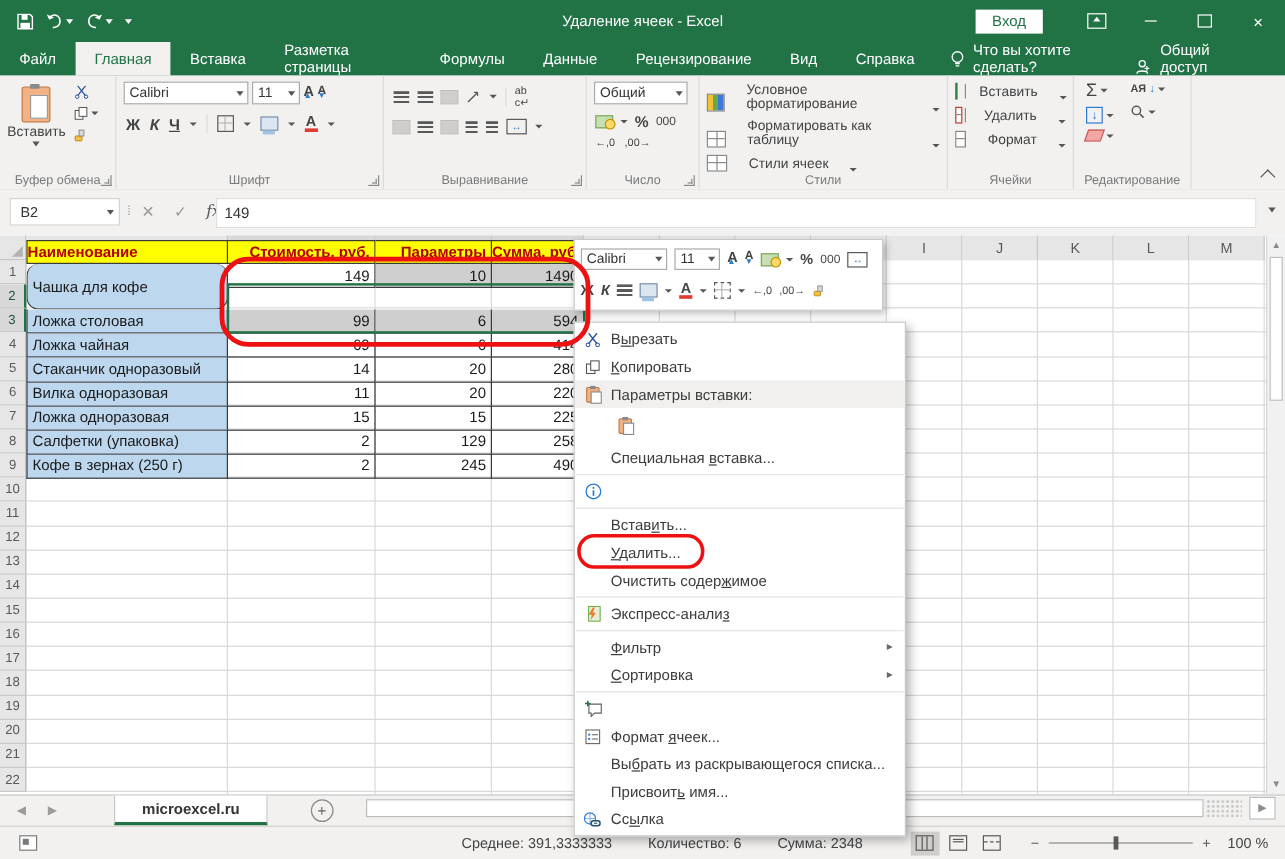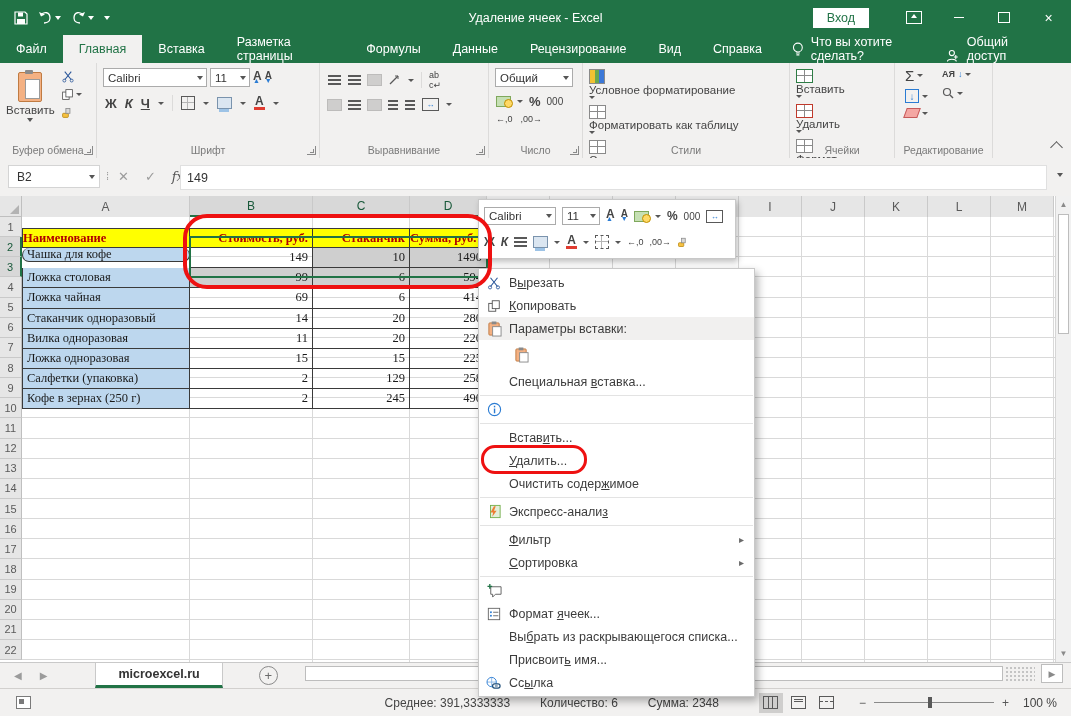--- a/index.html
+++ b/index.html
@@ -55,21 +55,21 @@
   .bucket-icon::after{content:"";position:absolute;left:1px;bottom:-4px;width:10px;height:3px;background:#9dc3e6;}
   .fontcolor-icon{font-size:12px;font-weight:bold;color:#444;line-height:11px;border-bottom:3px solid #e03c31;padding:0 1px;}
   .border-icon{width:12px;height:12px;border:1px solid #595959;position:relative;}
   .border-icon::before{content:"";position:absolute;left:5px;top:0;bottom:0;border-left:1px solid #b5b5b5;}
   .border-icon::after{content:"";position:absolute;top:5px;left:0;right:0;border-top:1px solid #b5b5b5;}
   .merge-icon{width:15px;height:11px;border:1px solid #595959;display:flex;align-items:center;justify-content:center;font-size:8px;color:#2b7cd3;}
   .small-txt{font-size:9px;color:#444;}
   .sigma{font-size:15px;color:#444;}
   .eraser-icon{width:12px;height:8px;background:#f4a7a3;border:1px solid #c55a5a;transform:skewX(-20deg);}
   .filldown-icon{width:12px;height:12px;border:1px solid #2b7cd3;display:flex;align-items:center;justify-content:center;color:#2b7cd3;font-size:10px;}
-  .style-row{display:flex;align-items:flex-start;gap:0;font-size:11.5px;color:#444;padding:3px 6px;flex-direction:column;}
+  .style-row{display:flex;align-items:flex-end;gap:18px;font-size:11.5px;color:#444;padding:3px 6px;}
   .sq-icon{width:14px;height:13px;border:1px solid #8a8a8a;background:linear-gradient(90deg,#f1c232 33%,#6aa84f 33% 66%,#3c78d8 66%);}
   .cellsml{width:15px;height:12px;border:1px solid #8a8a8a;position:relative;background:#fff;}
   .cellsml::before{content:"";position:absolute;left:0;right:0;top:5px;border-top:1px solid #8a8a8a;}
   .cellsml::after{content:"";position:absolute;top:0;bottom:0;left:7px;border-left:1px solid #8a8a8a;}
 
   
   #formula-row{position:absolute;left:0;top:158px;width:1071px;height:38px;background:#f2f1f0;display:flex;align-items:center;}
   #name-box{position:absolute;left:8px;top:7px;width:92px;height:23px;background:#fff;border:1px solid #d4d4d4;display:flex;align-items:center;font-size:12px;color:#333;padding-left:8px;box-sizing:border-box;justify-content:space-between;}
   #fb-splitter{position:absolute;left:106px;top:12px;color:#a0a0a0;font-size:11px;letter-spacing:1px;}
   #fb-btns{position:absolute;left:118px;top:7px;display:flex;align-items:center;gap:16px;height:23px;font-size:13px;color:#9b9b9b;}
@@ -80,21 +80,21 @@
   
   #grid-wrap{position:absolute;left:0;top:196px;width:1071px;height:466px;background:#fff;overflow:hidden;}
   #corner{position:absolute;left:0;top:0;width:22px;height:21px;background:#e6e6e6;border-right:1px solid #bfbfbf;border-bottom:1px solid #bfbfbf;box-sizing:border-box;}
   #corner::after{content:"";position:absolute;right:2px;bottom:2px;width:0;height:0;border-left:9px solid transparent;border-bottom:9px solid #b3b3b3;}
   .col-h{position:absolute;top:0;height:21px;background:#e6e6e6;border-right:1px solid #c9c9c9;box-sizing:border-box;display:flex;align-items:center;justify-content:center;font-size:12px;color:#5a5a5a;}
   .col-h.sel{background:#d8d8d8;border-bottom:2px solid #217346;color:#19593a;}
   .row-h{position:absolute;left:0;width:22px;background:#e6e6e6;border-bottom:1px solid #c9c9c9;border-right:1px solid #bfbfbf;box-sizing:border-box;display:flex;align-items:center;justify-content:center;font-size:11px;color:#5a5a5a;}
   .row-h.sel{background:#d8d8d8;border-right:2px solid #217346;color:#19593a;}
   .vline{position:absolute;top:21px;width:1px;background:#d9d9d9;}
   .hline{position:absolute;height:1px;background:#d9d9d9;}
-  #sheet-table{position:absolute;left:22px;top:32px;font-family:Liberation Serif, serif;}
+  #sheet-table{position:absolute;left:22px;top:4px;}
   .t-row{display:flex;}
   .t-cell{box-sizing:border-box;border-right:1px solid #3a3a3a;border-bottom:1px solid #3a3a3a;font-size:12.5px;color:#1a1a1a;display:flex;align-items:center;overflow:hidden;white-space:nowrap;}
   .t-row:first-child .t-cell{border-top:1px solid #3a3a3a;}
   .t-cell:first-child{border-left:1px solid #3a3a3a;}
   .t-cell.hdr{background:#ffff00;color:#b00000;font-weight:bold;}
   .t-cell.namec{background:#bdd7ee;padding-left:4px;}
   .t-cell.num{justify-content:flex-end;padding-right:4px;}
   .t-cell.selc{background:#cfcfcf;}
   #sel-rect{position:absolute;border:2px solid #217346;box-sizing:border-box;pointer-events:none;}
 
@@ -516,25 +516,25 @@
       <div class="row-h" style="top: 363.38px; height: 20.14px;">18</div>
       <div class="row-h" style="top: 383.52px; height: 20.14px;">19</div>
       <div class="row-h" style="top: 403.66px; height: 20.14px;">20</div>
       <div class="row-h" style="top: 423.8px; height: 20.14px;">21</div>
       <div class="row-h" style="top: 443.94px; height: 20.14px;">22</div>
     </div>
   <div id="sheet-table">
       <div class="t-row">
         <div class="t-cell hdr" style="width: 168px; height: 20.14px;">Наименование</div>
         <div class="t-cell hdr num" style="width: 123px; height: 20.14px;">Стоимость, руб.</div>
-        <div class="t-cell hdr num" style="width: 97px; height: 20.14px;">Стаканчик</div>
+        <div class="t-cell hdr num" style="width: 97px; height: 20.14px;">Параметры</div>
         <div class="t-cell hdr" style="width: 77px; height: 20.14px;">Сумма, руб.</div>
       </div>
       <div class="t-row">
-        <div class="t-cell namec" style="width: 168px; height: 14px; border-radius: 10px;">Чашка для кофе</div>
+        <div class="t-cell namec" style="width: 168px; height: 38px; border-radius: 10px;">Чашка для кофе</div>
         <div class="t-cell num" style="width: 123px; height: 20.14px;">149</div>
         <div class="t-cell num selc" style="width: 97px; height: 20.14px;">10</div>
         <div class="t-cell num selc" style="width: 77px; height: 20.14px;">1490</div>
       </div>
       <div class="t-row">
         <div class="t-cell namec" style="width: 168px; height: 20.14px;">Ложка столовая</div>
         <div class="t-cell num selc" style="width: 123px; height: 20.14px;">99</div>
         <div class="t-cell num selc" style="width: 97px; height: 20.14px;">6</div>
         <div class="t-cell num selc" style="width: 77px; height: 20.14px;">594</div>
       </div>

